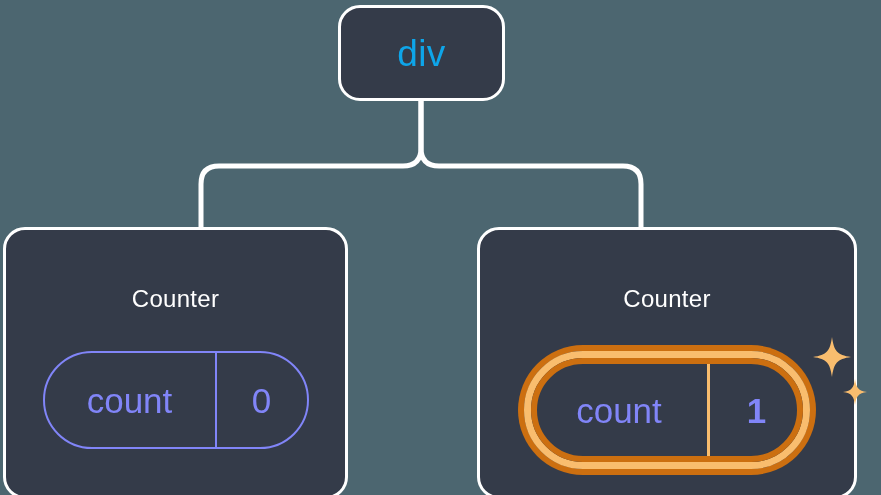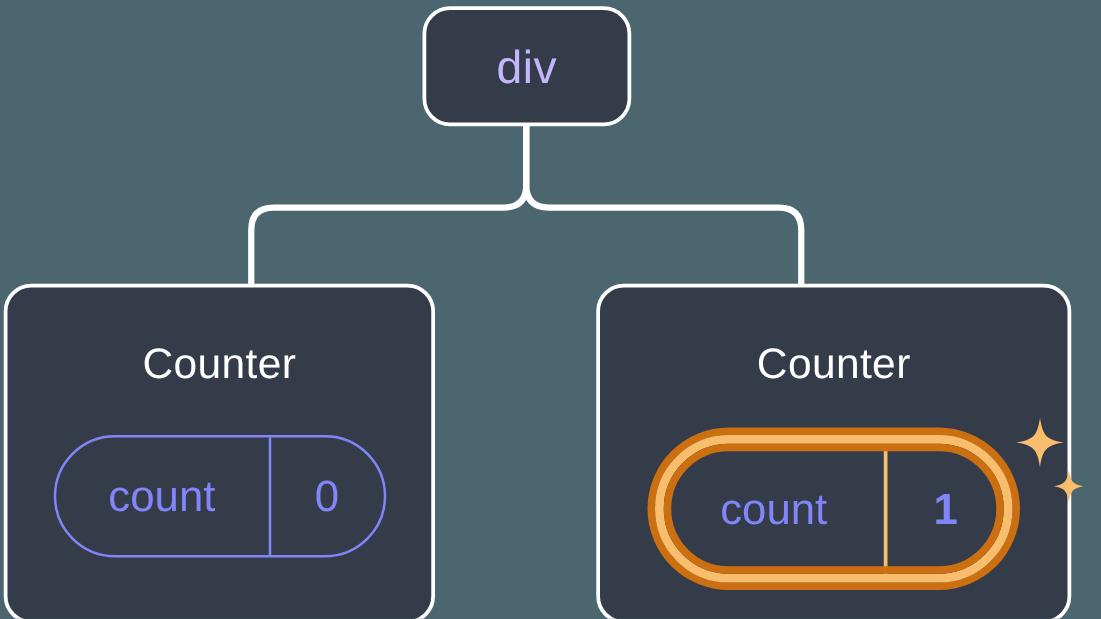--- a/index.html
+++ b/index.html
@@ -41,21 +41,21 @@
     left: 338px;
     top: 5px;
     width: 167px;
     height: 96px;
     display: flex;
     align-items: center;
     justify-content: center;
   }
   #node-div .node-title {
     font-size: 37px;
-    color: #c4b5fd;
+    color: #0ea5e9;
     letter-spacing: 0.4px;
     line-height: 1;
   }
 
   .counter-card {
     position: absolute;
     box-sizing: border-box;
     background: #343b49;
     border: 3px solid #ffffff;
     border-radius: 22px;
@@ -69,22 +69,22 @@
     width: 345px;
     height: 272px;
   }
   #node-counter-right {
     left: 477px;
     top: 227px;
     width: 380px;
     height: 272px;
   }
   .counter-card .node-title {
-    margin-top: 44px;
-    font-size: 34px;
+    margin-top: 57px;
+    font-size: 24px;
     color: #ffffff;
     letter-spacing: 0.3px;
     line-height: 1;
   }
 
   
   .pill-wrap {
     position: relative;
     margin-top: 40px;
   }

